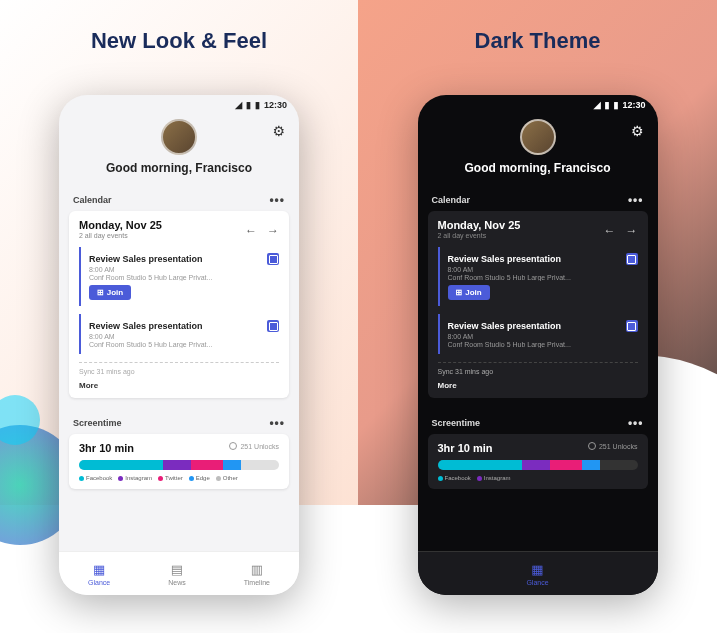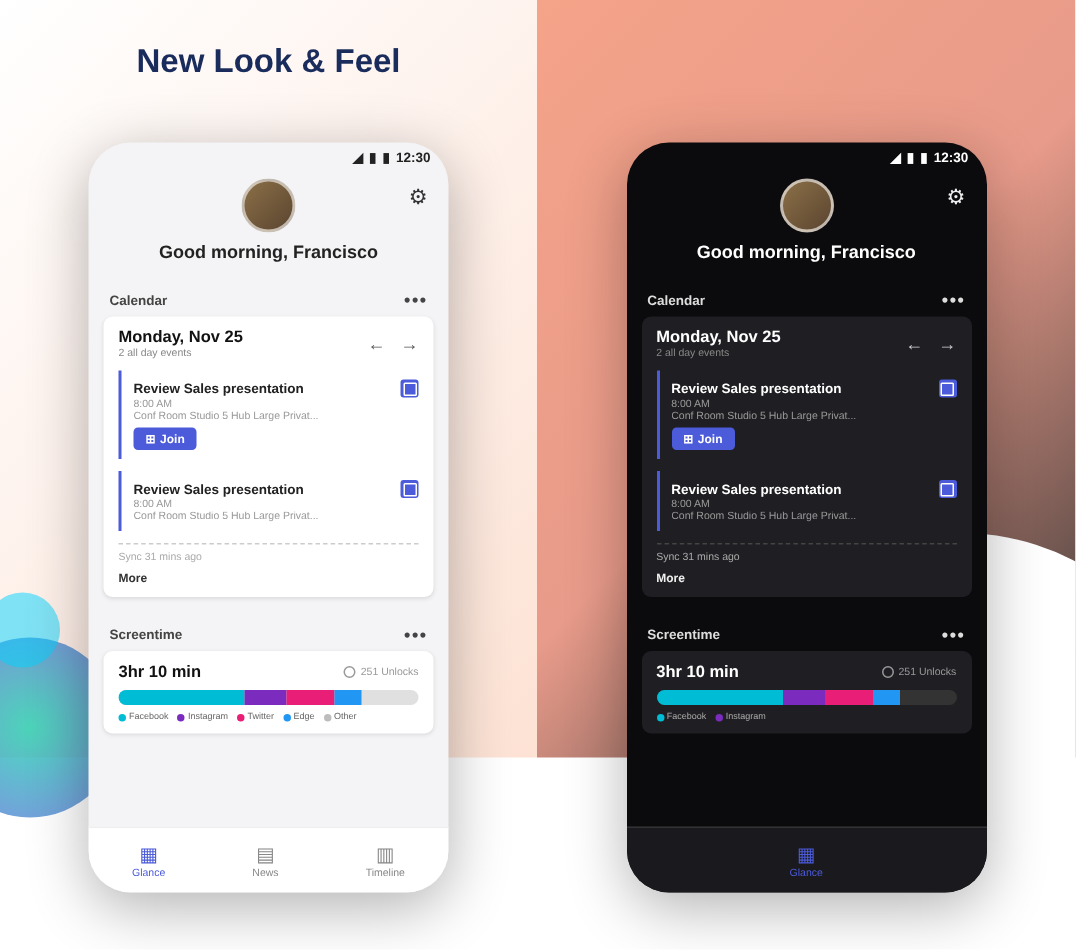--- a/index.html
+++ b/index.html
@@ -46,21 +46,21 @@
 .event-loc { font-size: 7px; color: #999; margin-top: 1px; overflow: hidden; text-overflow: ellipsis; white-space: nowrap; }
 .event-icon { width: 12px; height: 12px; background: #4b5bd9; border-radius: 2px; flex-shrink: 0; margin-left: 4px; display: flex; align-items: center; justify-content: center; position: relative; }
 .event-icon::before { content: ""; position: absolute; width: 7px; height: 7px; border: 1px solid #fff; border-radius: 1px; }
 .join-btn { display: inline-flex; align-items: center; gap: 3px; background: #4b5bd9; color: #fff; font-size: 8px; font-weight: 600; padding: 3px 8px; border-radius: 3px; margin-top: 4px; }
 .join-icon { font-size: 8px; }
 .sync-line { font-size: 7px; color: #aaa; border-top: 1px dashed #ccc; margin-top: 8px; padding-top: 5px; }
 .dark .sync-line { border-top-color: #444; }
 .more-link { font-size: 8px; font-weight: 600; margin-top: 6px; }
 .light .more-link { color: #333; }
 .dark .more-link { color: #eee; }
-.st-title { font-size: 11px; font-weight: 700; display: flex; justify-content: space-between; align-items: center; }
+.st-title { font-size: 11px; font-weight: 700; display: flex; justify-content: space-between; align-items: flex-start; }
 .light .st-title { color: #111; }
 .dark .st-title { color: #fff; }
 .st-unlocks { font-size: 7px; color: #999; display: flex; align-items: center; gap: 3px; font-weight: 400; }
 .fp-icon { width: 8px; height: 8px; border: 1px solid #999; border-radius: 50%; }
 .bar { height: 10px; border-radius: 5px; overflow: hidden; display: flex; margin-top: 6px; background: #e0e0e0; }
 .dark .bar { background: #333; }
 .seg { height: 100%; }
 .seg1 { background: #00bcd4; width: 42%; }
 .seg2 { background: #7b2cbf; width: 14%; }
 .seg3 { background: #e91e77; width: 16%; }
@@ -197,20 +197,21 @@
       <div class="nav-item">
         <span class="nav-icon">▥</span>
         <span>Timeline</span>
       </div>
     </div>
   </div>
 </div>
 
 <div class="panel panel-right">
   <div class="blob3"></div>
+  <div class="panel-title">Dark Theme</div>
 
   <div class="phone dark">
     <div class="statusbar">
       <span class="sb-icon">◢</span>
       <span class="sb-icon">▮</span>
       <span class="sb-icon">▮</span>
       <span>12:30</span>
     </div>
     <div class="header">
       <div class="avatar"></div>

